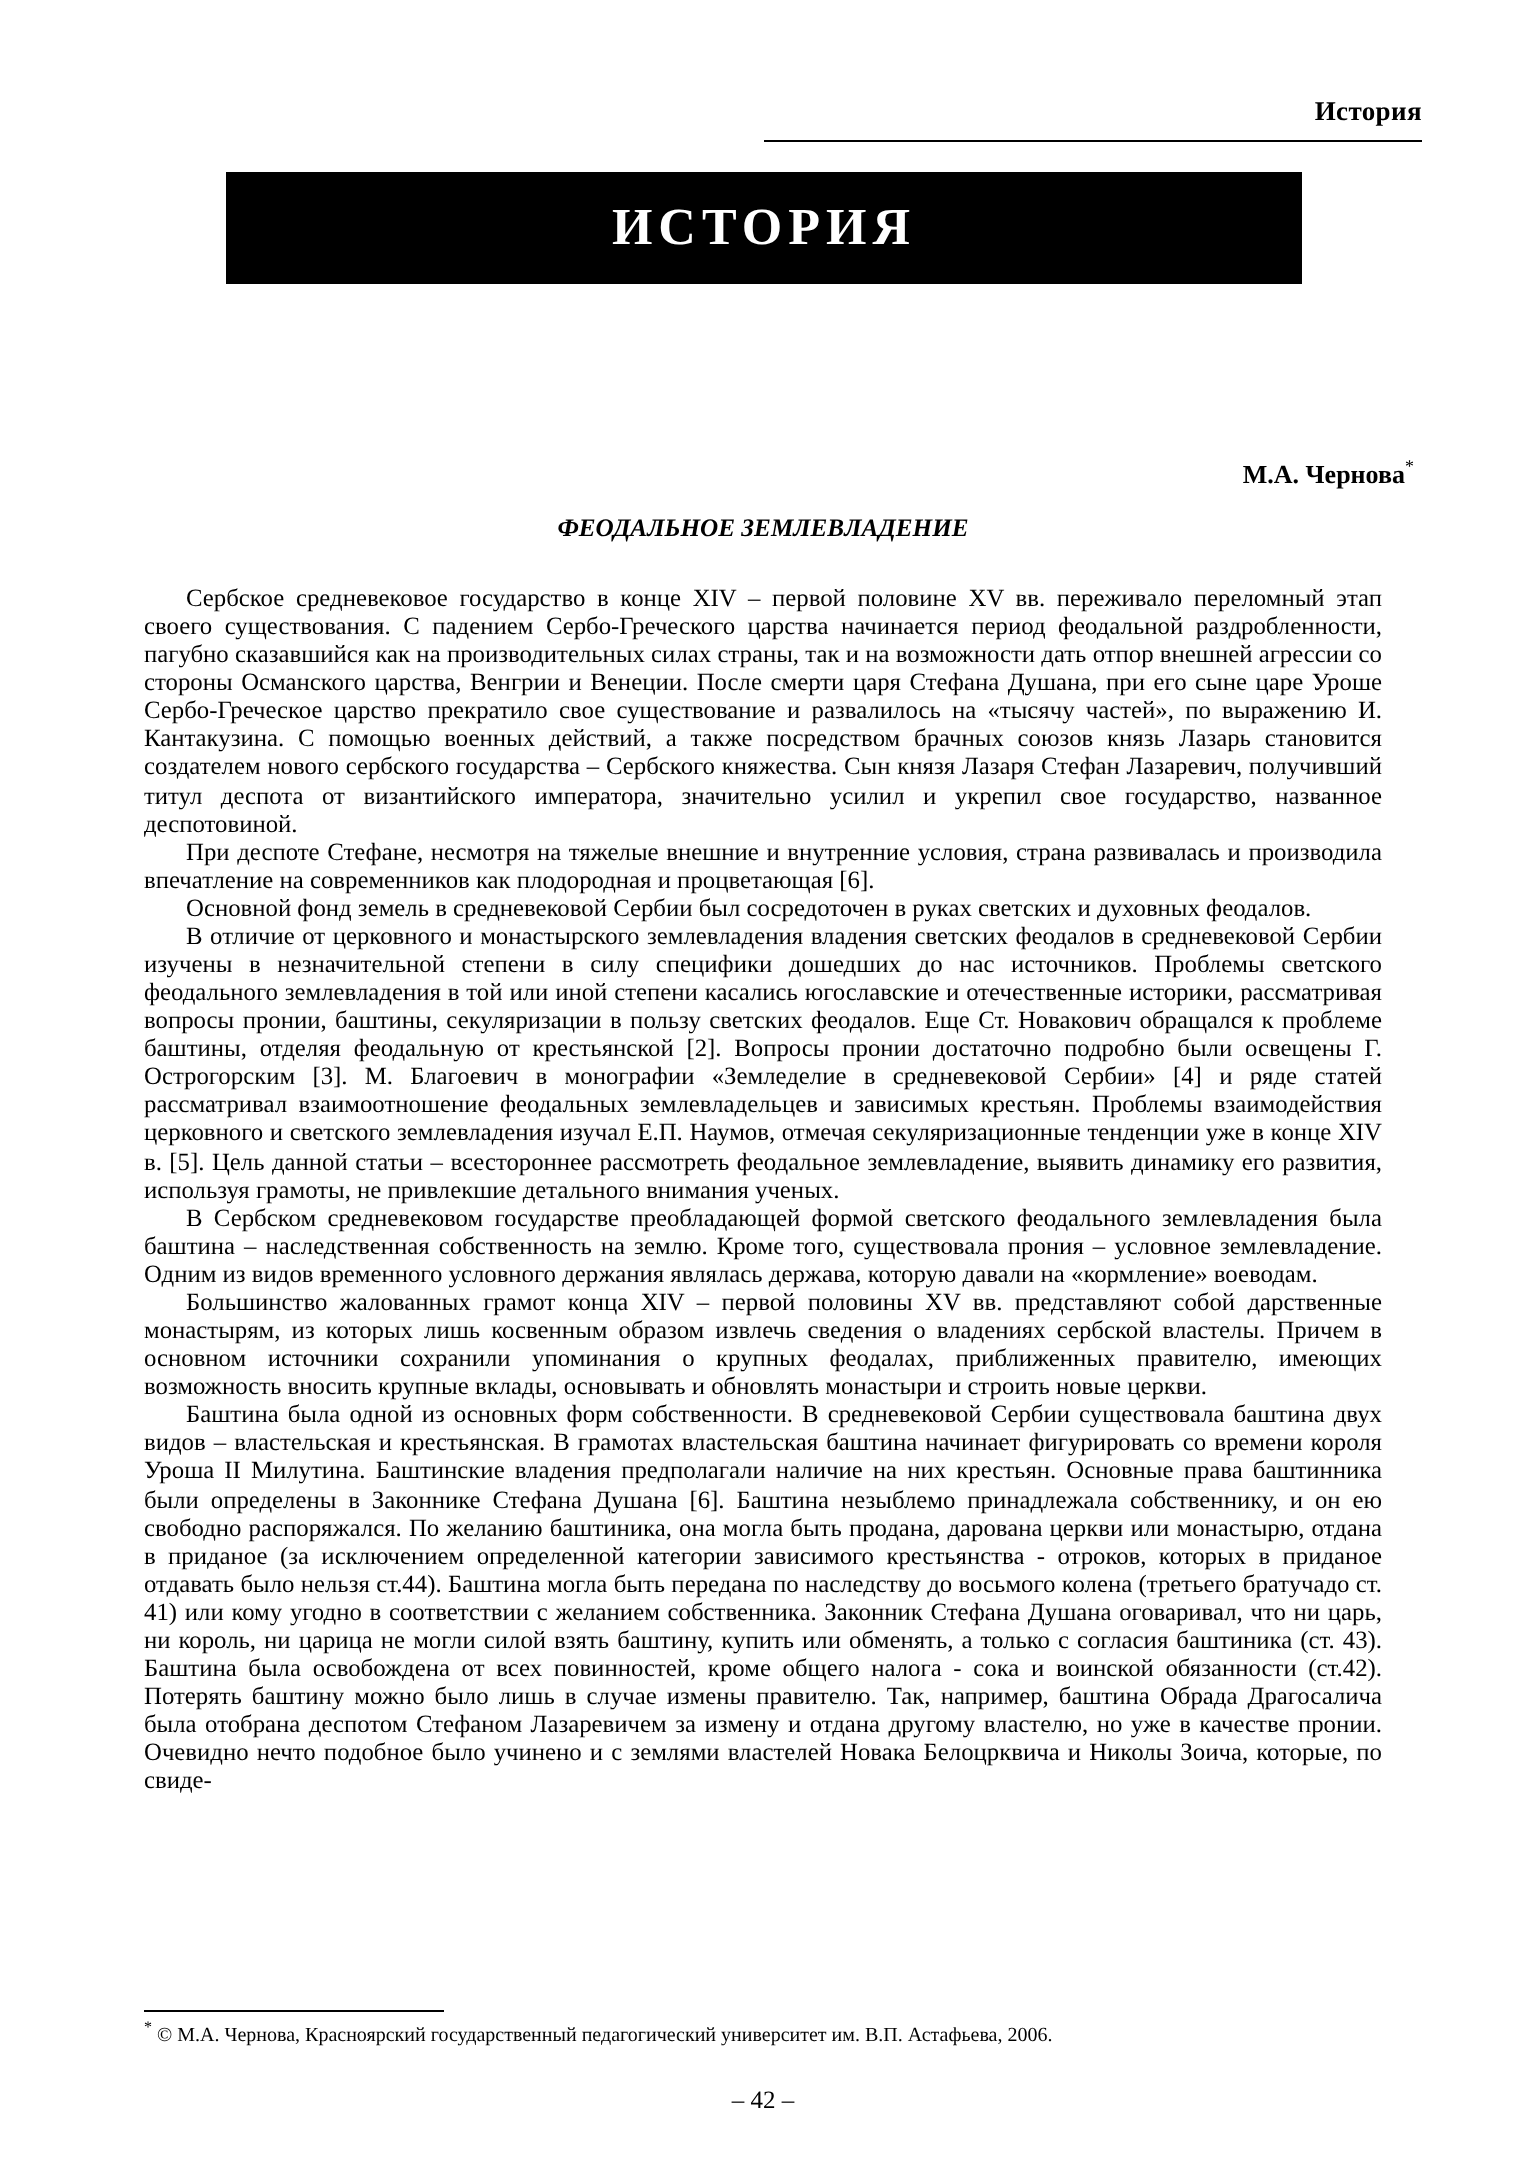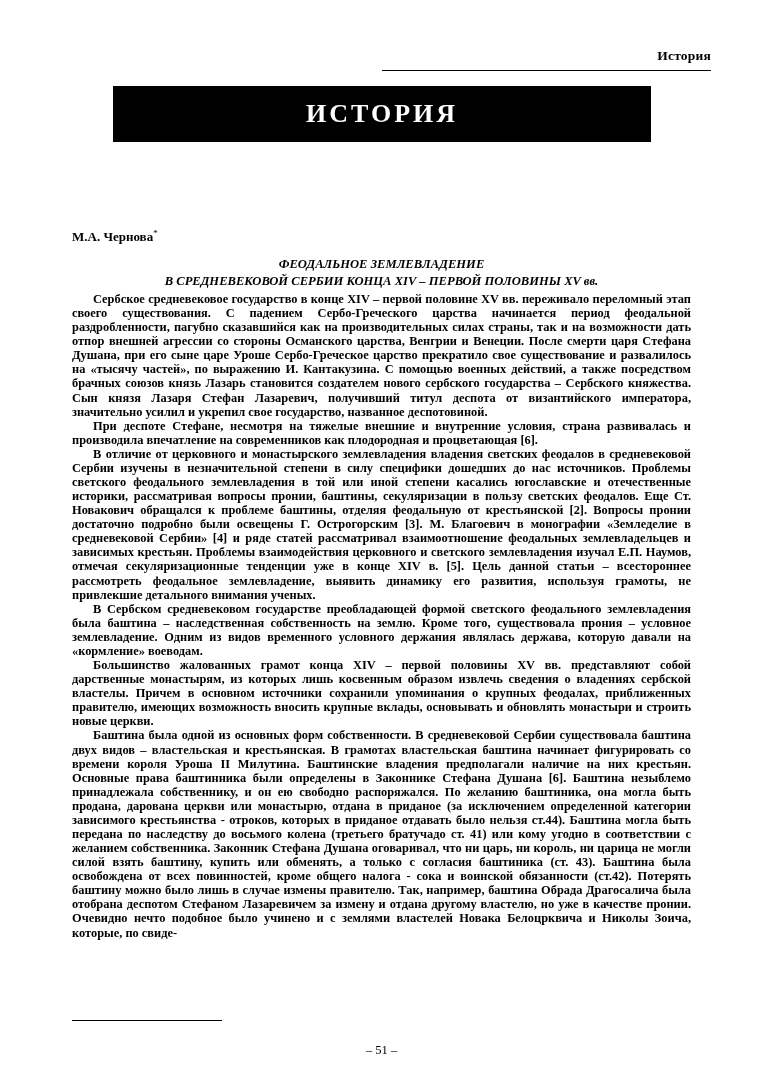--- a/index.html
+++ b/index.html
@@ -62,21 +62,21 @@
     font-size: 26px;
     font-weight: bold;
     letter-spacing: 3px;
   }
   
   .author-line {
     position: absolute;
     top: 228px;
     left: 72px;
     right: 56px;
-    text-align: left;
+    text-align: right;
     font-size: 13px;
     font-weight: bold;
   }
   .author-line sup {
     font-size: 9px;
     font-weight: normal;
     vertical-align: super;
   }
   
   .title-block {
@@ -92,21 +92,20 @@
   }
   
   .body-text {
     position: absolute;
     top: 292px;
     left: 72px;
     width: 619px;
     font-size: 12.4px;
     line-height: 1.135;
     text-align: justify;
-    font-weight: bold;
   }
   .body-text p {
     margin: 0;
     text-indent: 21px;
     hyphens: auto;
     -webkit-hyphens: auto;
   }
   
   .footnote {
     position: absolute;
@@ -147,31 +146,32 @@
   <div class="banner">
     <span>ИСТОРИЯ</span>
   </div>
 
   <div class="author-line">
     <span>М.А. Чернова</span><sup>*</sup>
   </div>
 
   <div class="title-block">
     <div>ФЕОДАЛЬНОЕ ЗЕМЛЕВЛАДЕНИЕ</div>
-    <div>В СРЕДНЕВЕКОВОЙ СЕРБИИ КОНЦА XIV – ПЕРВОЙ ПОЛОВИНЫ XV вв.</div>
   </div>
 
   <div class="body-text">
     <p>Сербское средневековое государство в конце XIV – первой половине XV вв. переживало переломный этап своего существования. С падением Сербо-Греческого царства начинается период феодальной раздробленности, пагубно сказавшийся как на производительных силах страны, так и на возможности дать отпор внешней агрессии со стороны Османского царства, Венгрии и Венеции. После смерти царя Стефана Душана, при его сыне царе Уроше Сербо-Греческое царство прекратило свое существование и развалилось на «тысячу частей», по выражению И. Кантакузина. С помощью военных действий, а также посредством брачных союзов князь Лазарь становится создателем нового сербского государства – Сербского княжества. Сын князя Лазаря Стефан Лазаревич, получивший титул деспота от византийского императора, значительно усилил и укрепил свое государство, названное деспотовиной.</p>
     <p>При деспоте Стефане, несмотря на тяжелые внешние и внутренние условия, страна развивалась и производила впечатление на современников как плодородная и процветающая [6].</p>
+    <p>Основной фонд земель в средневековой Сербии был сосредоточен в руках светских и духовных феодалов.</p>
     <p>В отличие от церковного и монастырского землевладения владения светских феодалов в средневековой Сербии изучены в незначительной степени в силу специфики дошедших до нас источников. Проблемы светского феодального землевладения в той или иной степени касались югославские и отечественные историки, рассматривая вопросы пронии, баштины, секуляризации в пользу светских феодалов. Еще Ст. Новакович обращался к проблеме баштины, отделяя феодальную от крестьянской [2]. Вопросы пронии достаточно подробно были освещены Г. Острогорским [3]. М. Благоевич в монографии «Земледелие в средневековой Сербии» [4] и ряде статей рассматривал взаимоотношение феодальных землевладельцев и зависимых крестьян. Проблемы взаимодействия церковного и светского землевладения изучал Е.П. Наумов, отмечая секуляризационные тенденции уже в конце XIV в. [5]. Цель данной статьи – всестороннее рассмотреть феодальное землевладение, выявить динамику его развития, используя грамоты, не привлекшие детального внимания ученых.</p>
     <p>В Сербском средневековом государстве преобладающей формой светского феодального землевладения была баштина – наследственная собственность на землю. Кроме того, существовала прония – условное землевладение. Одним из видов временного условного держания являлась держава, которую давали на «кормление» воеводам.</p>
     <p>Большинство жалованных грамот конца XIV – первой половины XV вв. представляют собой дарственные монастырям, из которых лишь косвенным образом извлечь сведения о владениях сербской властелы. Причем в основном источники сохранили упоминания о крупных феодалах, приближенных правителю, имеющих возможность вносить крупные вклады, основывать и обновлять монастыри и строить новые церкви.</p>
     <p>Баштина была одной из основных форм собственности. В средневековой Сербии существовала баштина двух видов – властельская и крестьянская. В грамотах властельская баштина начинает фигурировать со времени короля Уроша II Милутина. Баштинские владения предполагали наличие на них крестьян. Основные права баштинника были определены в Законнике Стефана Душана [6]. Баштина незыблемо принадлежала собственнику, и он ею свободно распоряжался. По желанию баштиника, она могла быть продана, дарована церкви или монастырю, отдана в приданое (за исключением определенной категории зависимого крестьянства - отроков, которых в приданое отдавать было нельзя ст.44). Баштина могла быть передана по наследству до восьмого колена (третьего братучадо ст. 41) или кому угодно в соответствии с желанием собственника. Законник Стефана Душана оговаривал, что ни царь, ни король, ни царица не могли силой взять баштину, купить или обменять, а только с согласия баштиника (ст. 43). Баштина была освобождена от всех повинностей, кроме общего налога - сока и воинской обязанности (ст.42). Потерять баштину можно было лишь в случае измены правителю. Так, например, баштина Обрада Драгосалича была отобрана деспотом Стефаном Лазаревичем за измену и отдана другому властелю, но уже в качестве пронии. Очевидно нечто подобное было учинено и с землями властелей Новака Белоцрквича и Николы Зоича, которые, по свиде-</p>
   </div>
 
   <div class="footnote">
     <div class="fn-rule"></div>
+    <div><sup>*</sup> <span>© М.А. Чернова, Красноярский государственный педагогический университет им. В.П. Астафьева, 2006.</span></div>
   </div>
 
-  <div class="page-number">– 51 –</div>
+  <div class="page-number">– 42 –</div>
 
 </div>
 
 </body></html>

